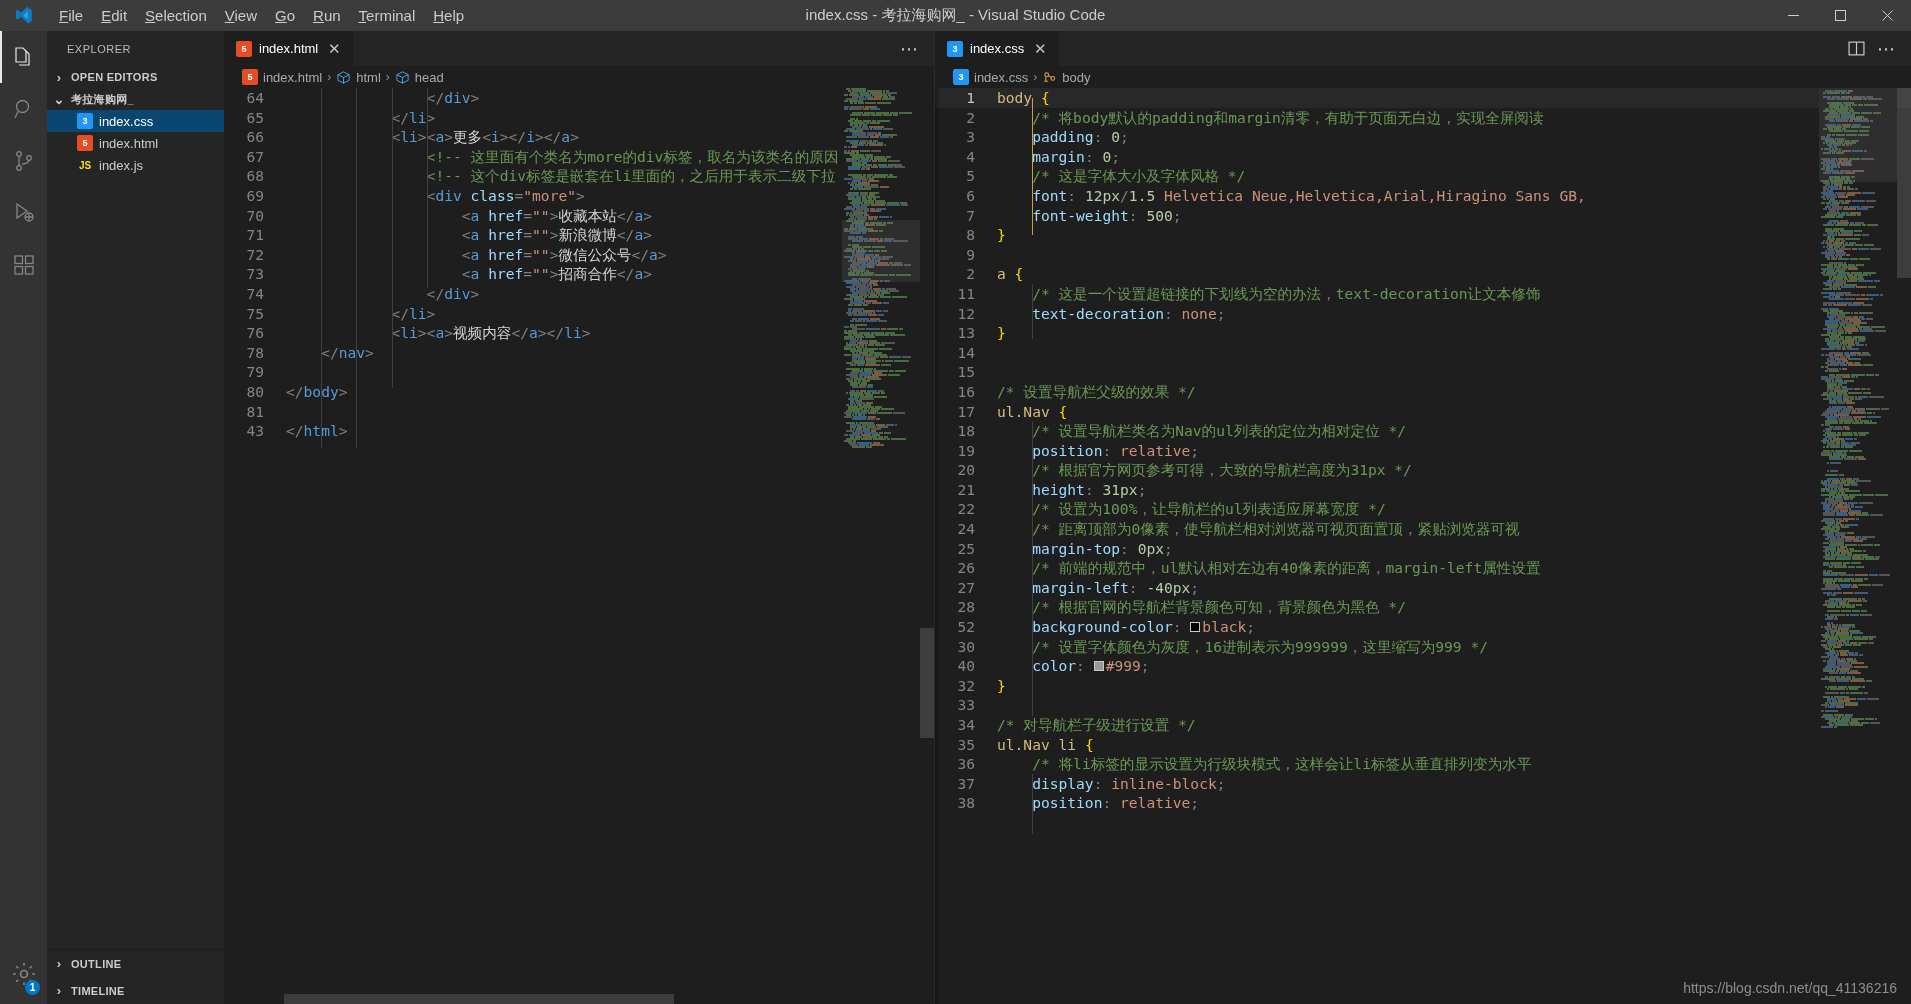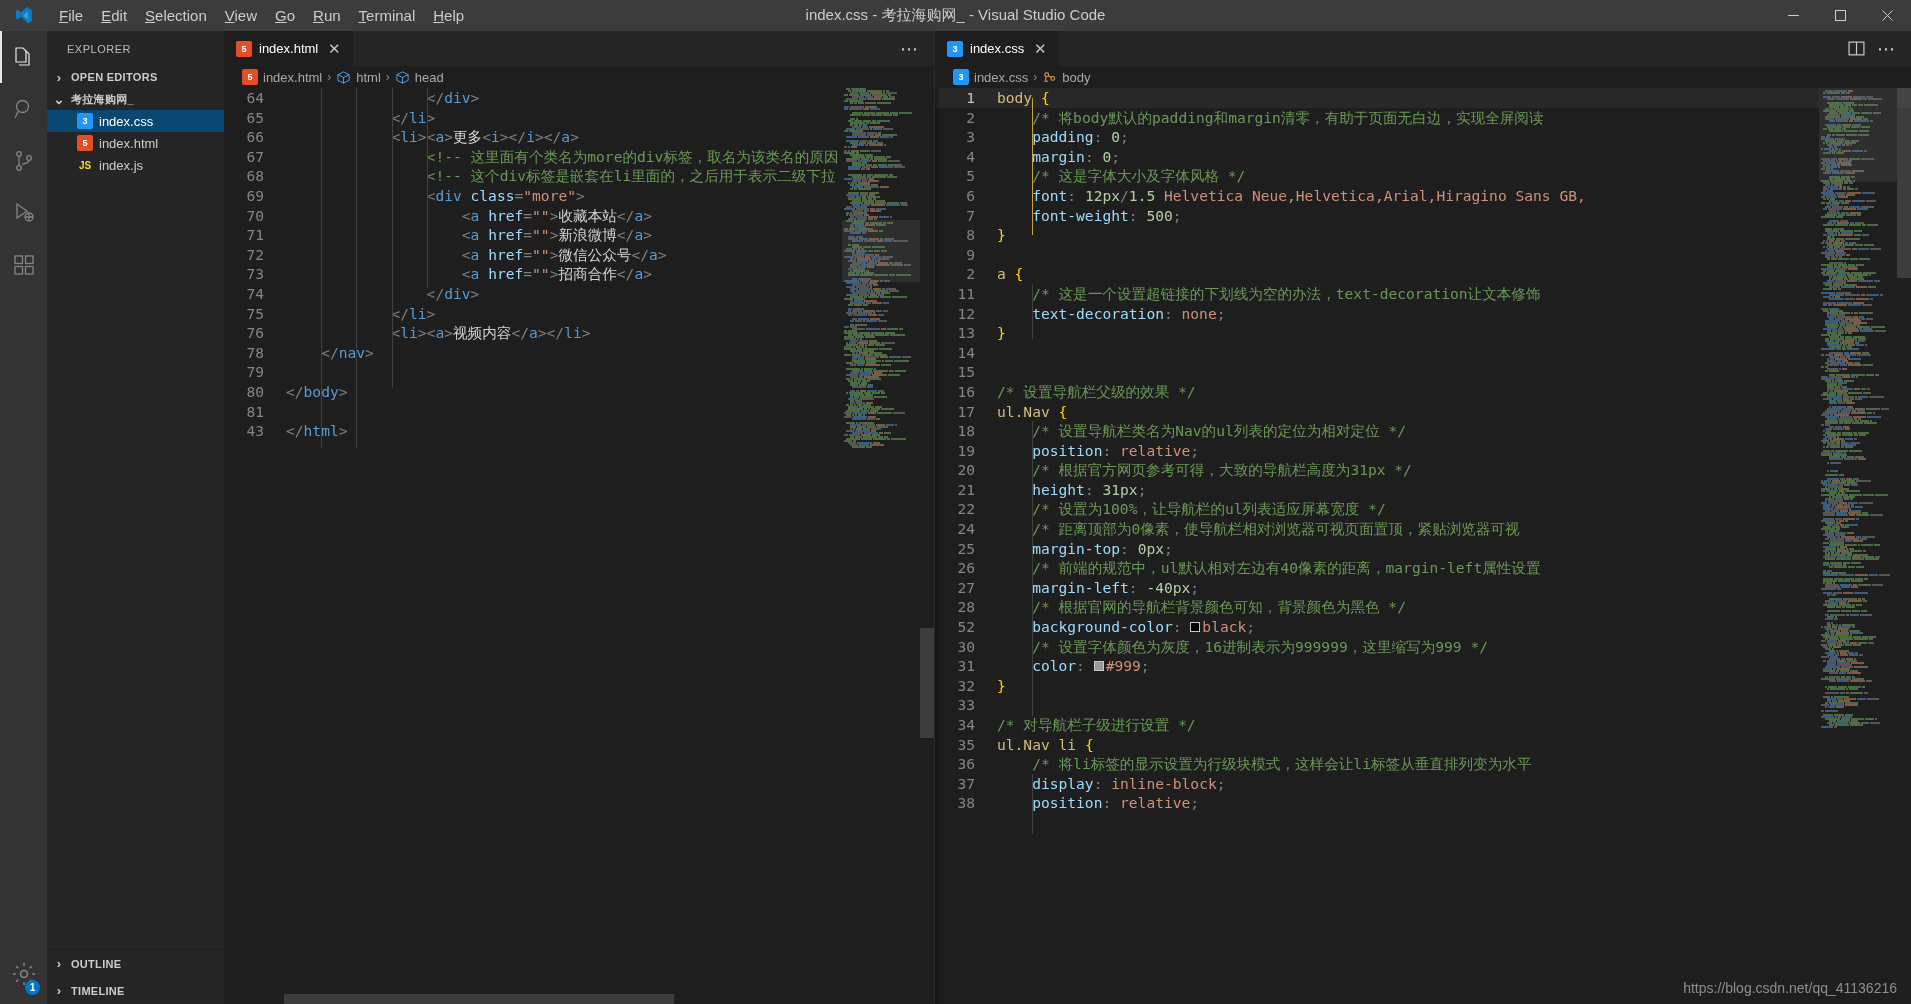--- a/index.html
+++ b/index.html
@@ -1392,21 +1392,21 @@
                 <div class="ln"><div class="gutter">20</div><div class="ctext"><span class="t-txt">    </span><span class="t-cmt">/* 根据官方网页参考可得，大致的导航栏高度为31px */</span></div></div>
                 <div class="ln"><div class="gutter">21</div><div class="ctext"><span class="t-txt">    </span><span class="t-prop">height</span><span class="t-punct">:</span><span class="t-txt"> </span><span class="t-num">31px</span><span class="t-punct">;</span></div></div>
                 <div class="ln"><div class="gutter">22</div><div class="ctext"><span class="t-txt">    </span><span class="t-cmt">/* 设置为100%，让导航栏的ul列表适应屏幕宽度 */</span></div></div>
                 <div class="ln"><div class="gutter">24</div><div class="ctext"><span class="t-txt">    </span><span class="t-cmt">/* 距离顶部为0像素，使导航栏相对浏览器可视页面置顶，紧贴浏览器可视</span></div></div>
                 <div class="ln"><div class="gutter">25</div><div class="ctext"><span class="t-txt">    </span><span class="t-prop">margin-top</span><span class="t-punct">:</span><span class="t-txt"> </span><span class="t-num">0px</span><span class="t-punct">;</span></div></div>
                 <div class="ln"><div class="gutter">26</div><div class="ctext"><span class="t-txt">    </span><span class="t-cmt">/* 前端的规范中，ul默认相对左边有40像素的距离，margin-left属性设置</span></div></div>
                 <div class="ln"><div class="gutter">27</div><div class="ctext"><span class="t-txt">    </span><span class="t-prop">margin-left</span><span class="t-punct">:</span><span class="t-txt"> </span><span class="t-num">-40px</span><span class="t-punct">;</span></div></div>
                 <div class="ln"><div class="gutter">28</div><div class="ctext"><span class="t-txt">    </span><span class="t-cmt">/* 根据官网的导航栏背景颜色可知，背景颜色为黑色 */</span></div></div>
                 <div class="ln"><div class="gutter">52</div><div class="ctext"><span class="t-txt">    </span><span class="t-prop">background-color</span><span class="t-punct">:</span><span class="t-txt"> </span><span class="swatch"></span><span class="t-val">black</span><span class="t-punct">;</span></div></div>
                 <div class="ln"><div class="gutter">30</div><div class="ctext"><span class="t-txt">    </span><span class="t-cmt">/* 设置字体颜色为灰度，16进制表示为999999，这里缩写为999 */</span></div></div>
-                <div class="ln"><div class="gutter">31</div><div class="ctext"><span class="t-txt">    </span><span class="t-prop">color</span><span class="t-punct">:</span><span class="t-txt"> </span><span class="swatch gray"></span><span class="t-val">#999</span><span class="t-punct">;</span></div></div>
+                <div class="ln"><div class="gutter">40</div><div class="ctext"><span class="t-txt">    </span><span class="t-prop">color</span><span class="t-punct">:</span><span class="t-txt"> </span><span class="swatch gray"></span><span class="t-val">#999</span><span class="t-punct">;</span></div></div>
                 <div class="ln"><div class="gutter">32</div><div class="ctext"><span class="t-brace">}</span></div></div>
                 <div class="ln"><div class="gutter">33</div><div class="ctext">&nbsp;</div></div>
                 <div class="ln"><div class="gutter">34</div><div class="ctext"><span class="t-cmt">/* 对导航栏子级进行设置 */</span></div></div>
                 <div class="ln"><div class="gutter">35</div><div class="ctext"><span class="t-sel">ul.Nav li</span><span class="t-txt"> </span><span class="t-brace">{</span></div></div>
                 <div class="ln"><div class="gutter">36</div><div class="ctext"><span class="t-txt">    </span><span class="t-cmt">/* 将li标签的显示设置为行级块模式，这样会让li标签从垂直排列变为水平</span></div></div>
                 <div class="ln"><div class="gutter">37</div><div class="ctext"><span class="t-txt">    </span><span class="t-prop">display</span><span class="t-punct">:</span><span class="t-txt"> </span><span class="t-val">inline-block</span><span class="t-punct">;</span></div></div>
                 <div class="ln"><div class="gutter">38</div><div class="ctext"><span class="t-txt">    </span><span class="t-prop">position</span><span class="t-punct">:</span><span class="t-txt"> </span><span class="t-val">relative</span><span class="t-punct">;</span></div></div>
               </div>
           <div class="bracketguide" style="left: 97px; top: 10px; height: 137px; background: rgb(200, 163, 58);"></div>
               <div class="bracketguide" style="left: 97px; top: 196px; height: 55px; background: rgb(64, 64, 64);"></div>

